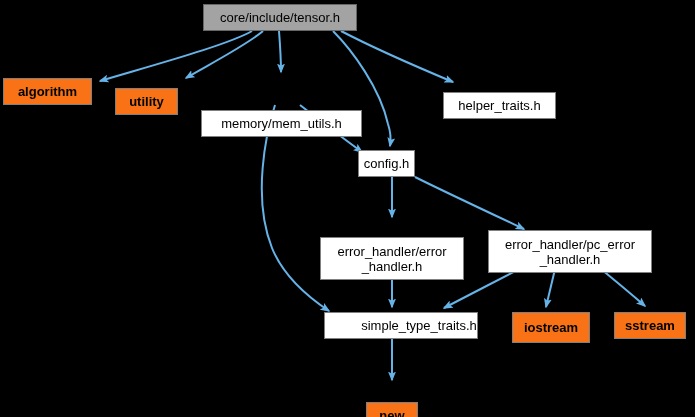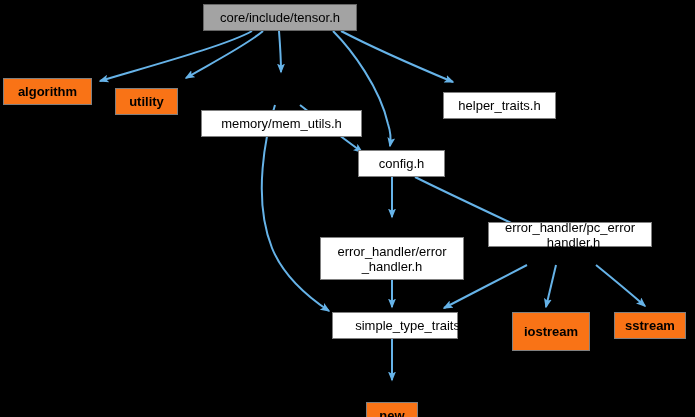--- a/index.html
+++ b/index.html
@@ -69,23 +69,23 @@
         <path d="M 596,265 C 612,278 630,293 645,306" fill="none" stroke="#66b3e8" stroke-width="2" marker-end="url(#arrowhead)"></path>
         <path d="M 392,339 C 392,352 392,367 392,380" fill="none" stroke="#66b3e8" stroke-width="2" marker-end="url(#arrowhead)"></path>
       </g>
   </svg>
   <div id="nodes-layer">
       <div class="node-box fill-root" style="left: 203px; top: 4px; width: 154px; height: 27px;"><span class="node-label">core/include/tensor.h</span></div>
       <div class="node-box fill-gray" style="left: 3px; top: 78px; width: 89px; height: 27px;"><span class="node-label">algorithm</span></div>
       <div class="node-box fill-gray" style="left: 115px; top: 88px; width: 63px; height: 27px;"><span class="node-label">utility</span></div>
       <div class="node-box fill-white" style="left: 201px; top: 78px; width: 161px; height: 27px; margin-top: 32px;"><span class="node-label">memory/mem_utils.h</span></div>
       <div class="node-box fill-white" style="left: 443px; top: 92px; width: 113px; height: 27px;"><span class="node-label">helper_traits.h</span></div>
-      <div class="node-box fill-white" style="left: 358px; top: 150px; width: 87px; height: 27px;"><span class="node-label">config.h</span></div>
+      <div class="node-box fill-white" style="left: 358px; top: 150px; width: 57px; height: 27px;"><span class="node-label">config.h</span></div>
       <div class="node-box fill-white" style="left: 320px; top: 222px; width: 144px; height: 43px; margin-top: 15px;"><span class="node-label">error_handler/error
 _handler.h</span></div>
-      <div class="node-box fill-white" style="left: 488px; top: 222px; width: 164px; height: 25px; text-align: center;"><span class="node-label">error_handler/pc_error
+      <div class="node-box fill-white" style="left: 488px; top: 230px; width: 164px; height: 43px; text-align: center;"><span class="node-label">error_handler/pc_error
 _handler.h</span></div>
-      <div class="node-box fill-white" style="left: 332px; top: 312px; width: 126px; height: 27px; padding-left: 36px;"><span class="node-label">simple_type_traits.h</span></div>
-      <div class="node-box fill-gray" style="left: 512px; top: 312px; width: 78px; height: 39px;"><span class="node-label">iostream</span></div>
+      <div class="node-box fill-white" style="left: 324px; top: 312px; width: 154px; height: 27px; padding-left: 36px;"><span class="node-label">simple_type_traits.h</span></div>
+      <div class="node-box fill-gray" style="left: 512px; top: 312px; width: 78px; height: 31px;"><span class="node-label">iostream</span></div>
       <div class="node-box fill-gray" style="left: 614px; top: 312px; width: 72px; height: 27px; justify-content: center;"><span class="node-label">sstream</span></div>
       <div class="node-box fill-gray" style="left: 366px; top: 402px; width: 52px; height: 27px;"><span class="node-label">new</span></div>
     </div>
 </div>
 
 </body></html>

